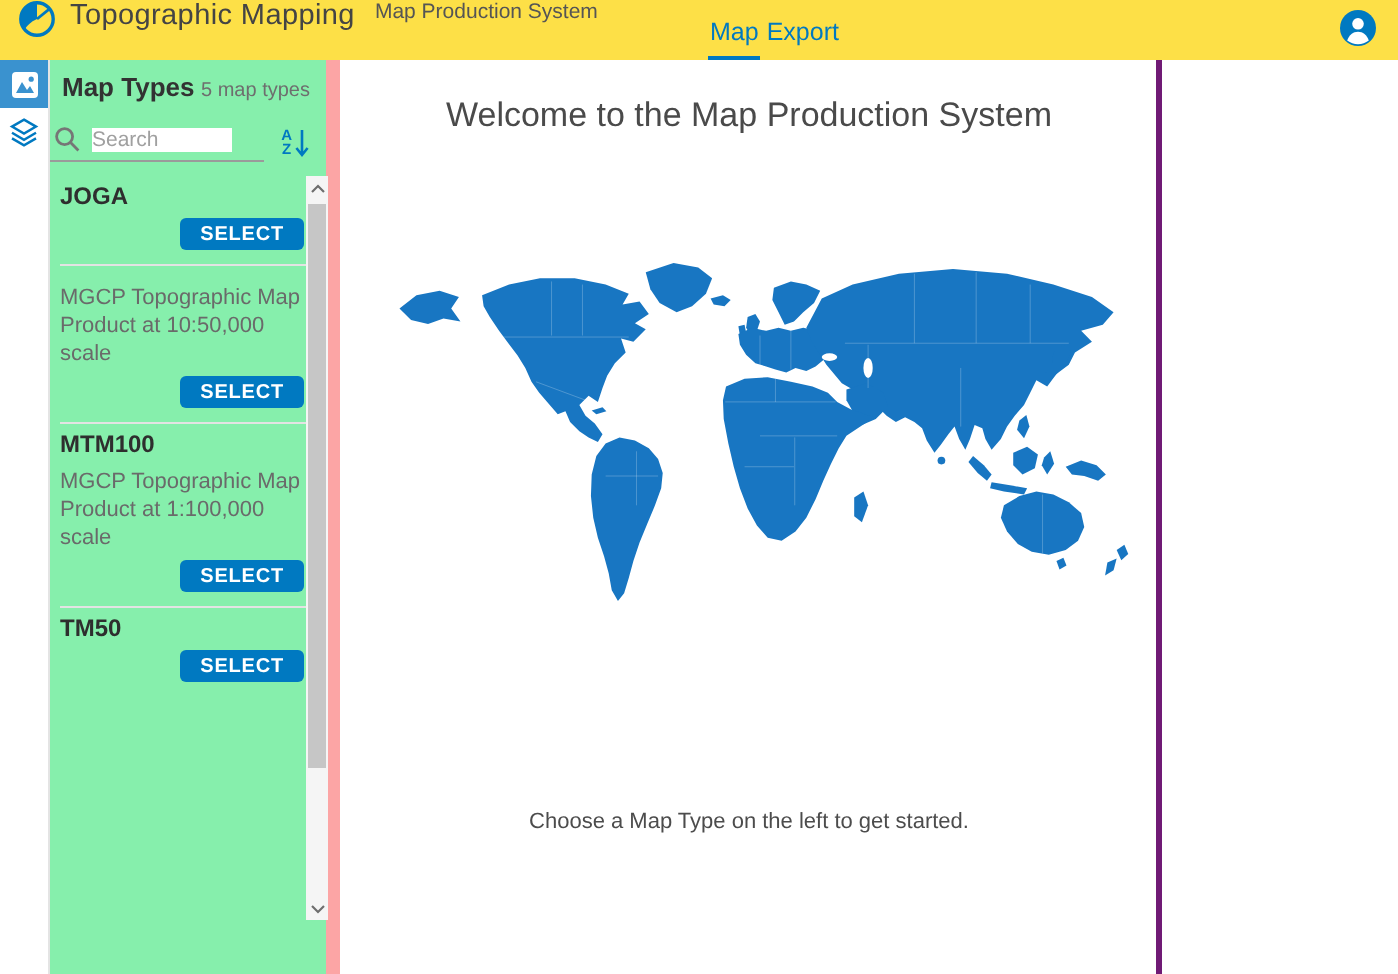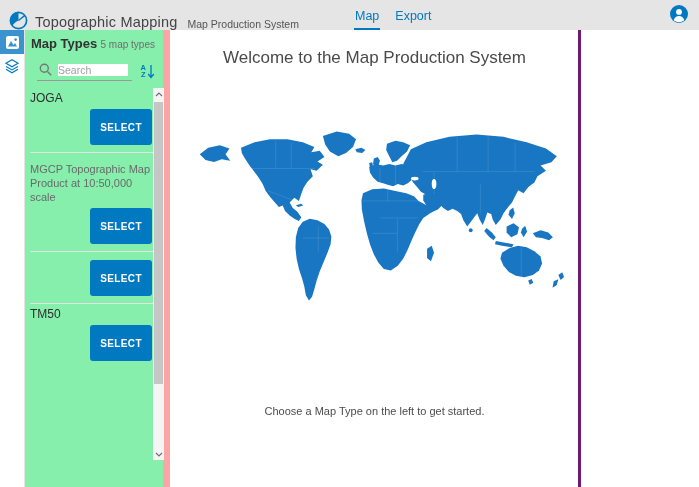--- a/index.html
+++ b/index.html
@@ -3,26 +3,26 @@
 <meta charset="utf-8">
 <style>
   * { margin:0; padding:0; box-sizing:border-box; }
   html,body { width:699px; height:487px; overflow:hidden; background:#fff;
     font-family:"Liberation Sans", sans-serif; color:#4c4c4c; }
   body { position:relative; }
   :root { --accent:#0079c1; --map-fill:#1876c2; }
 
   
   .app-header { position:absolute; left:0; top:0; width:699px; height:30px;
-    background:#e5e5e5; display:flex; align-items:flex-end; }
+    background:#fde047; display:flex; align-items:flex-start; }
   .logo { margin-left:9px; display:flex; align-items:center; }
   .app-title { margin-left:7px; font-size:14.5px; color:#444; letter-spacing:.2px; }
   .app-subtitle { margin-left:10px; font-size:10.5px; color:#555; }
   .header-tabs { position:absolute; left:354px; top:0; height:30px;
-    display:flex; align-items:flex-end; gap:14px; }
+    display:flex; align-items:flex-end; gap:2px; }
   .tab { background:none; border:none; cursor:pointer; color:var(--accent);
     font-family:inherit; font-size:12.5px; padding:2px 1px 5px;
     border-bottom:2px solid transparent; }
   .tab.active { border-bottom-color:var(--accent); }
   .avatar-btn { position:absolute; right:11px; top:5px; width:18px; height:18px;
     border:none; background:none; padding:0; cursor:pointer; }
 
   
   .widget-strip { position:absolute; left:0; top:30px; width:25px; height:457px;
     background:#fff; border-right:1px solid #e4e4e4; }
@@ -30,40 +30,40 @@
     display:flex; align-items:center; justify-content:center; padding:0; }
   .strip-btn.active { background:#3a92cf; }
 
   
   .sidebar { position:absolute; left:25px; top:30px; width:145px; height:457px;
     background:#86efac; border-right:7px solid #fca5a5; }
   .sidebar-head { position:absolute; left:6px; right:8px; top:6px;
     display:flex; justify-content:space-between; align-items:baseline; }
   .sidebar-title { font-size:13px; font-weight:bold; color:#323232; }
   .sidebar-count { font-size:10px; color:#6e6e6e; }
-  .search-row { position:absolute; left:12px; right:8px; top:31px; height:20px;
+  .search-row { position:absolute; left:0; right:8px; top:31px; height:20px;
     display:flex; align-items:center;justify-content:space-between; }
   .search-wrap { flex:1; display:flex; align-items:center; gap:6px;
     border-bottom:1px solid #9a9a9a; height:20px; padding:0 2px 2px 2px; }
   .search-input { border:none; outline:none; width:70px; font-family:inherit;
     font-size:10.5px; color:#333; }
   .search-input::placeholder { color:#a0a0a0; }
   .sort-btn { border:none; background:none; cursor:pointer; margin-left:9px;
     display:flex; align-items:center; padding:0; }
   .az { display:flex; flex-direction:column; margin-right:1px; }
   .az span { font-size:7.5px; font-weight:bold; color:var(--accent); line-height:7px; }
 
   .map-types-list { position:absolute; left:5px; top:58px; width:124px; height:372px;
     overflow:hidden; }
   .map-type-item { padding:4px 0 7px; }
   .map-type-item:not(:last-child) { border-bottom:1px solid #e3e3e3; }
-  .mt-name { font-size:12px; font-weight:normal; color:#2e2e2e; line-height:13px; }
+  .mt-name { font-size:12px; font-weight:bold; color:#2e2e2e; line-height:13px; }
   .mt-desc { margin-top:5px; font-size:11px; line-height:14px; color:#6a6a6a; }
   .mt-desc:empty { margin-top:0; }
-  .select-btn { display:block; margin:4px 2px 0 auto; height:36px; padding:3px 10px;
+  .select-btn { display:block; margin:4px 2px 0 auto; height:16px; padding:3px 10px;
     background:var(--accent); color:#fff; border:none; border-radius:3px;
     font-family:inherit; font-size:10px; font-weight:bold; letter-spacing:.4px;
     cursor:pointer; }
 
   
   .scrollbar { position:absolute; left:128px; top:58px; width:11px; height:372px;
     background:#f5f5f5; }
   .scroll-btn { position:absolute; left:0; width:11px; height:12px; border:none;
     background:#f5f5f5; cursor:pointer; display:flex; align-items:center;
     justify-content:center; padding:0; }
@@ -160,20 +160,22 @@
         <div class="mt-name">JOGA</div>
         <button class="select-btn">SELECT</button>
       </div>
 
       <div class="map-type-item">
         <p class="mt-desc">MGCP Topographic Map Product at 10:50,000 scale</p>
         <button class="select-btn">SELECT</button>
       </div>
 
       <div class="map-type-item">
+        <div class="mt-name">MTM100</div>
+        <p class="mt-desc">MGCP Topographic Map Product at 1:100,000 scale</p>
         <button class="select-btn">SELECT</button>
       </div>
 
       <div class="map-type-item">
         <div class="mt-name">TM50</div>
         <button class="select-btn">SELECT</button>
       </div>
 
     </div>
 

